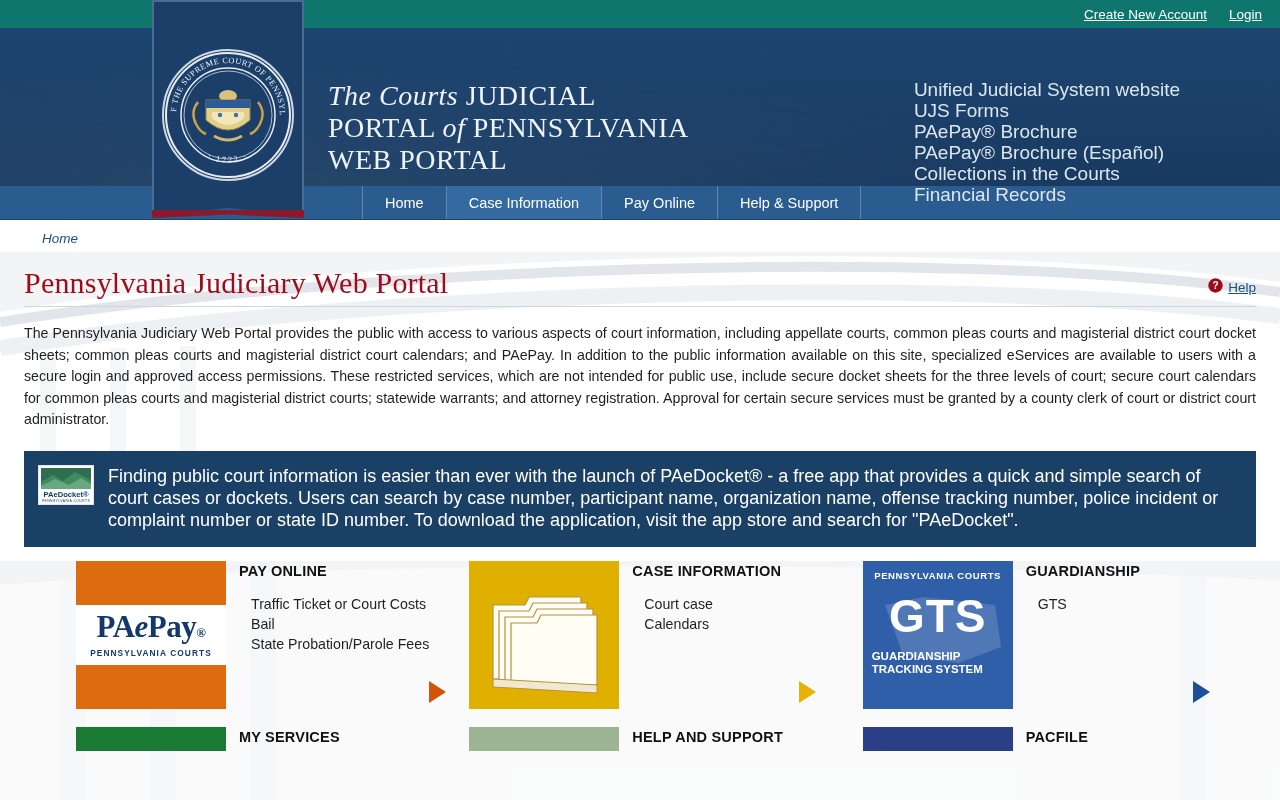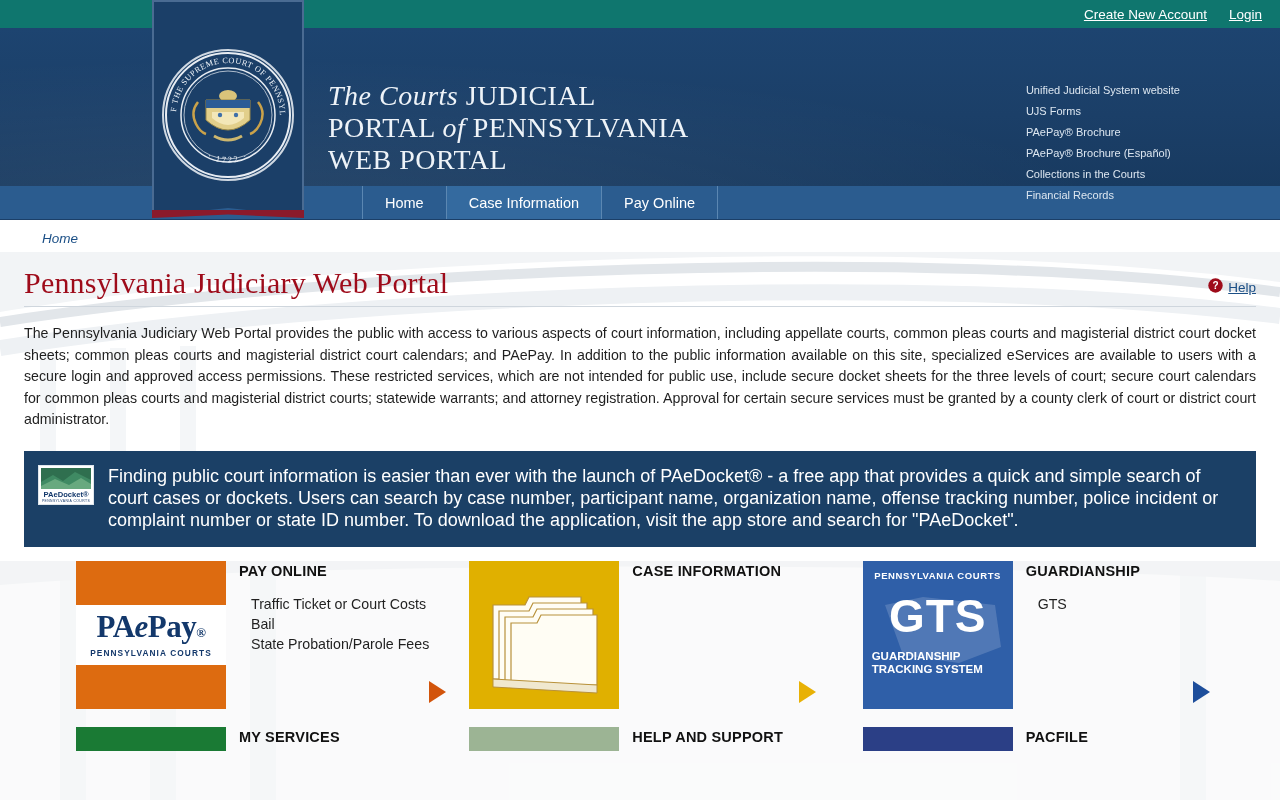--- a/index.html
+++ b/index.html
@@ -86,21 +86,21 @@
 
   
   .header-links {
     position: absolute;
     right: 100px; top: 52px;
     display: flex; flex-direction: column;
     gap: 1px;
   }
   .header-links a {
     color: #dce6f0;
-    font-size: 11px;
+    font-size: 19px;
     line-height: 20px;
     text-decoration: none;
     cursor: pointer;
   }
 
   
   .nav {
     height: 34px;
     background: #2b5c8f;
     display: flex;
@@ -366,20 +366,23 @@
 
 <div class="nav">
   <div class="tab first">
     <span>Home</span>
   </div>
   <div class="tab active">
     <span>Case Information</span>
   </div>
   <div class="tab">
     <span>Pay Online</span>
+  </div>
+  <div class="tab">
+    <span>Help &amp; Support</span>
   </div>
 </div>
 
 <div class="crumbwrap">
   <span class="crumb">Home</span>
 </div>
 
 <div class="main">
 
   <div class="bg-art">
@@ -478,20 +481,24 @@
                   <path d="M24,118 L24,44 L56,44 L60,36 L112,36 L112,118 Z"></path>
                   <path d="M30,120 L30,50 L60,50 L64,42 L118,42 L118,120 Z"></path>
                   <path d="M36,122 L36,56 L64,56 L68,48 L124,48 L124,122 Z"></path>
                   <path d="M42,124 L42,62 L68,62 L72,54 L128,54 L128,124 Z"></path>
                 </g>
                 <path d="M24,118 L128,124 L128,132 L24,126 Z" fill="#f0e8cf" stroke="#b8913a" stroke-width="1"></path>
               </svg>
             </div>
             <div class="tile-body">
               <div class="tile-title">CASE INFORMATION</div>
+              <div class="tile-links">
+                <div>Court case</div>
+                <div>Calendars</div>
+              </div>
             </div>
           </div>
           <div class="arrow yellow"></div>
         </div>
 
         <div class="tile-col">
           <div class="tile">
             <div class="tile-graphic gts">
               <div class="top">PENNSYLVANIA COURTS</div>
               <svg class="clip" width="150" height="148" viewBox="0 0 150 148" aria-hidden="true" style="pointer-events:none">

